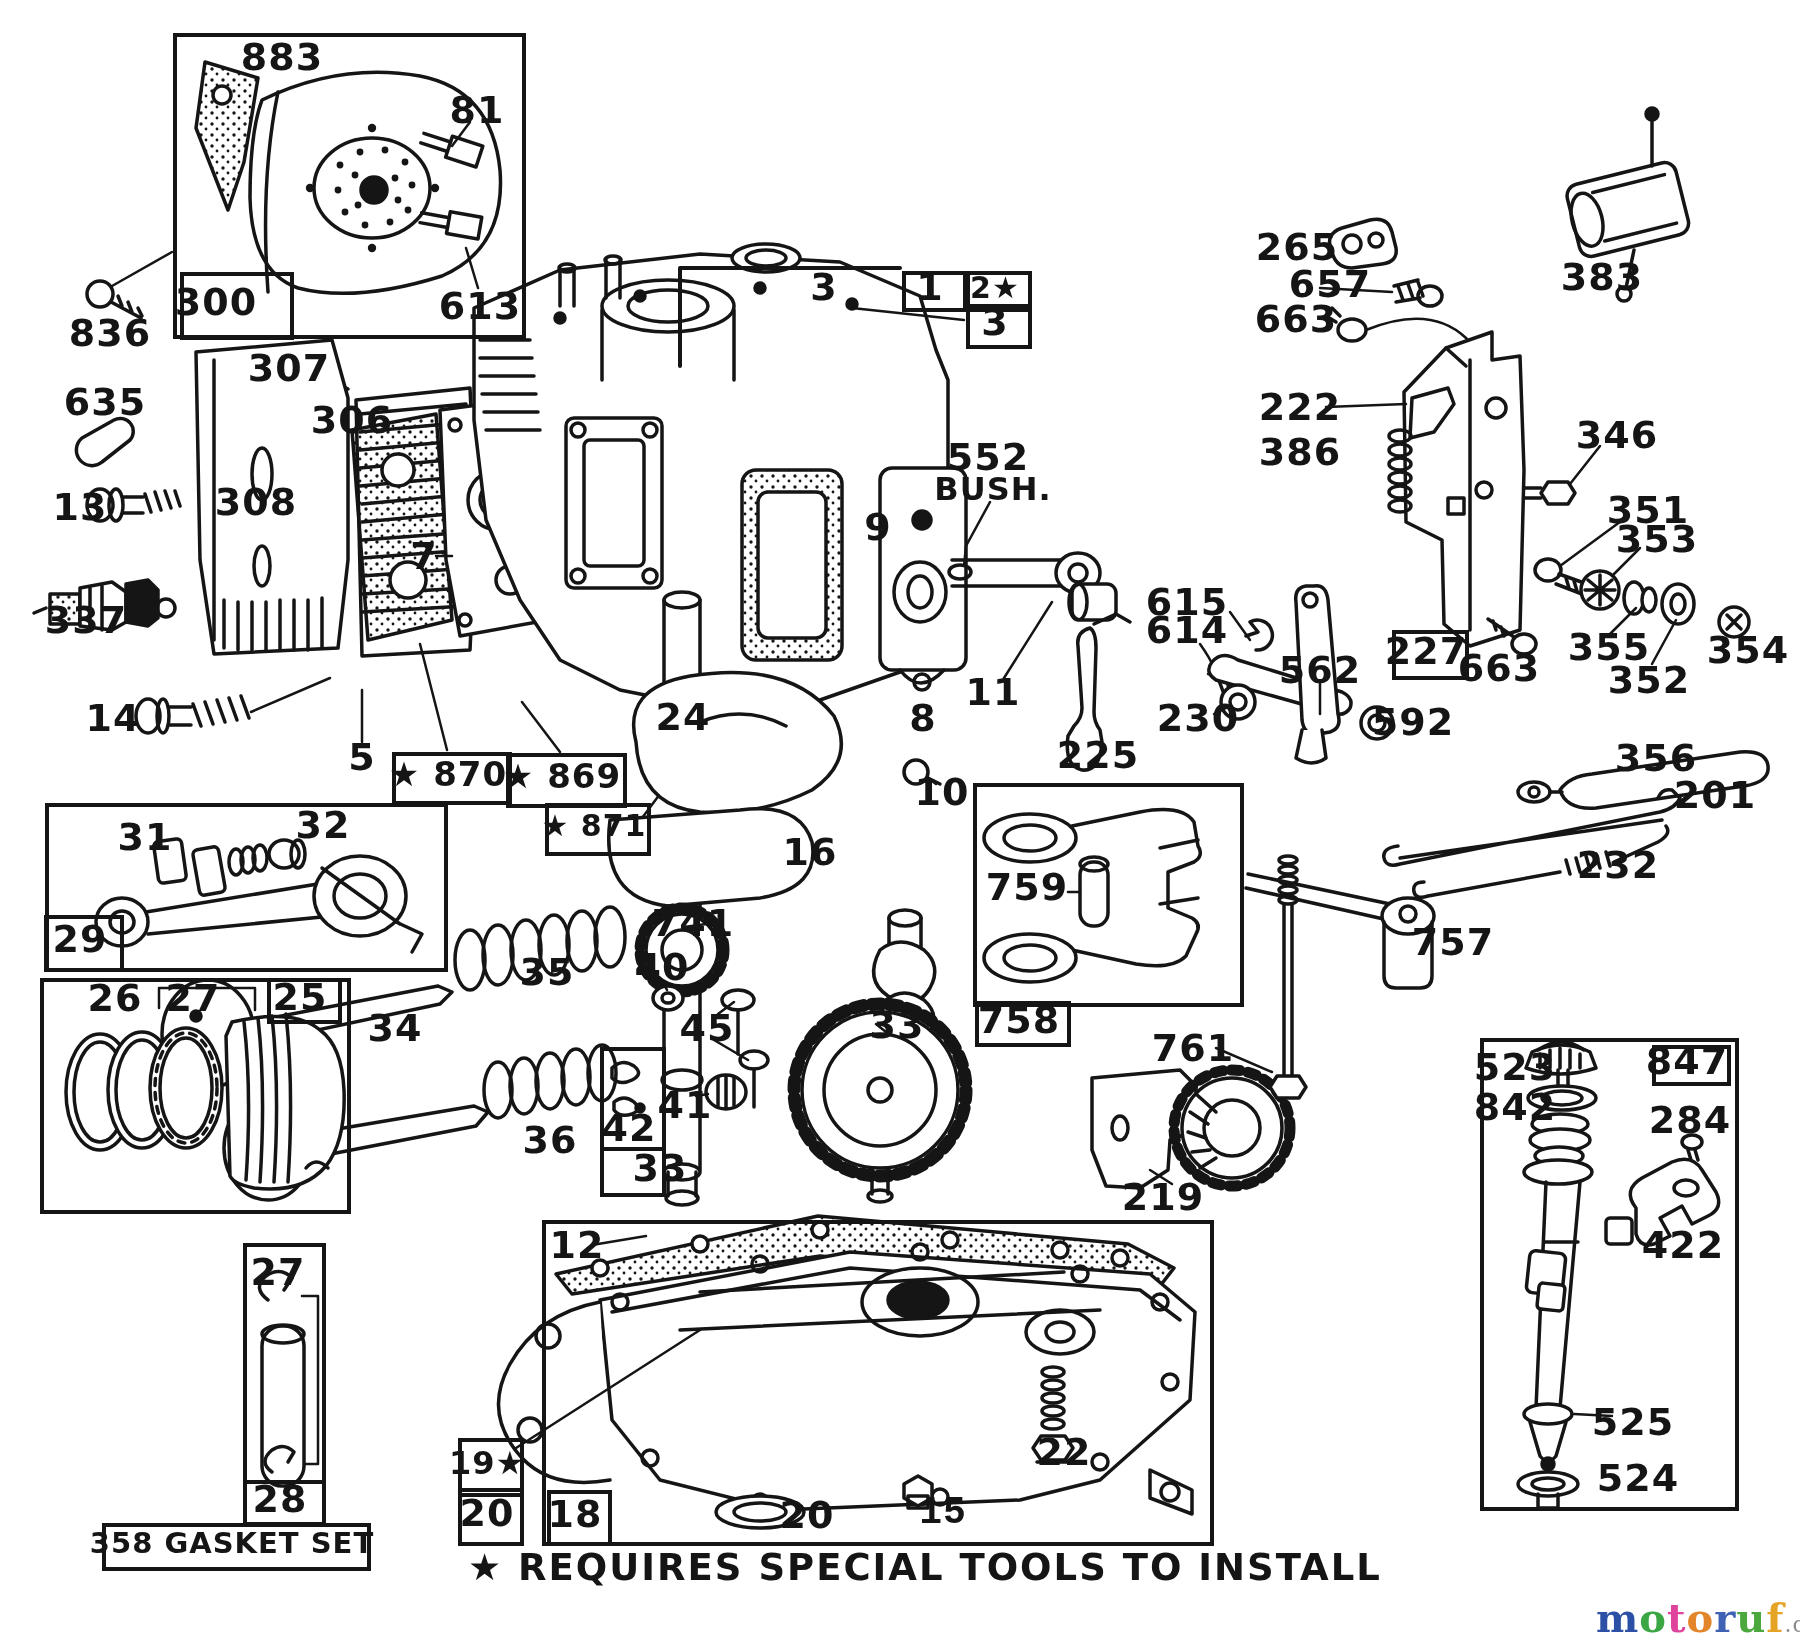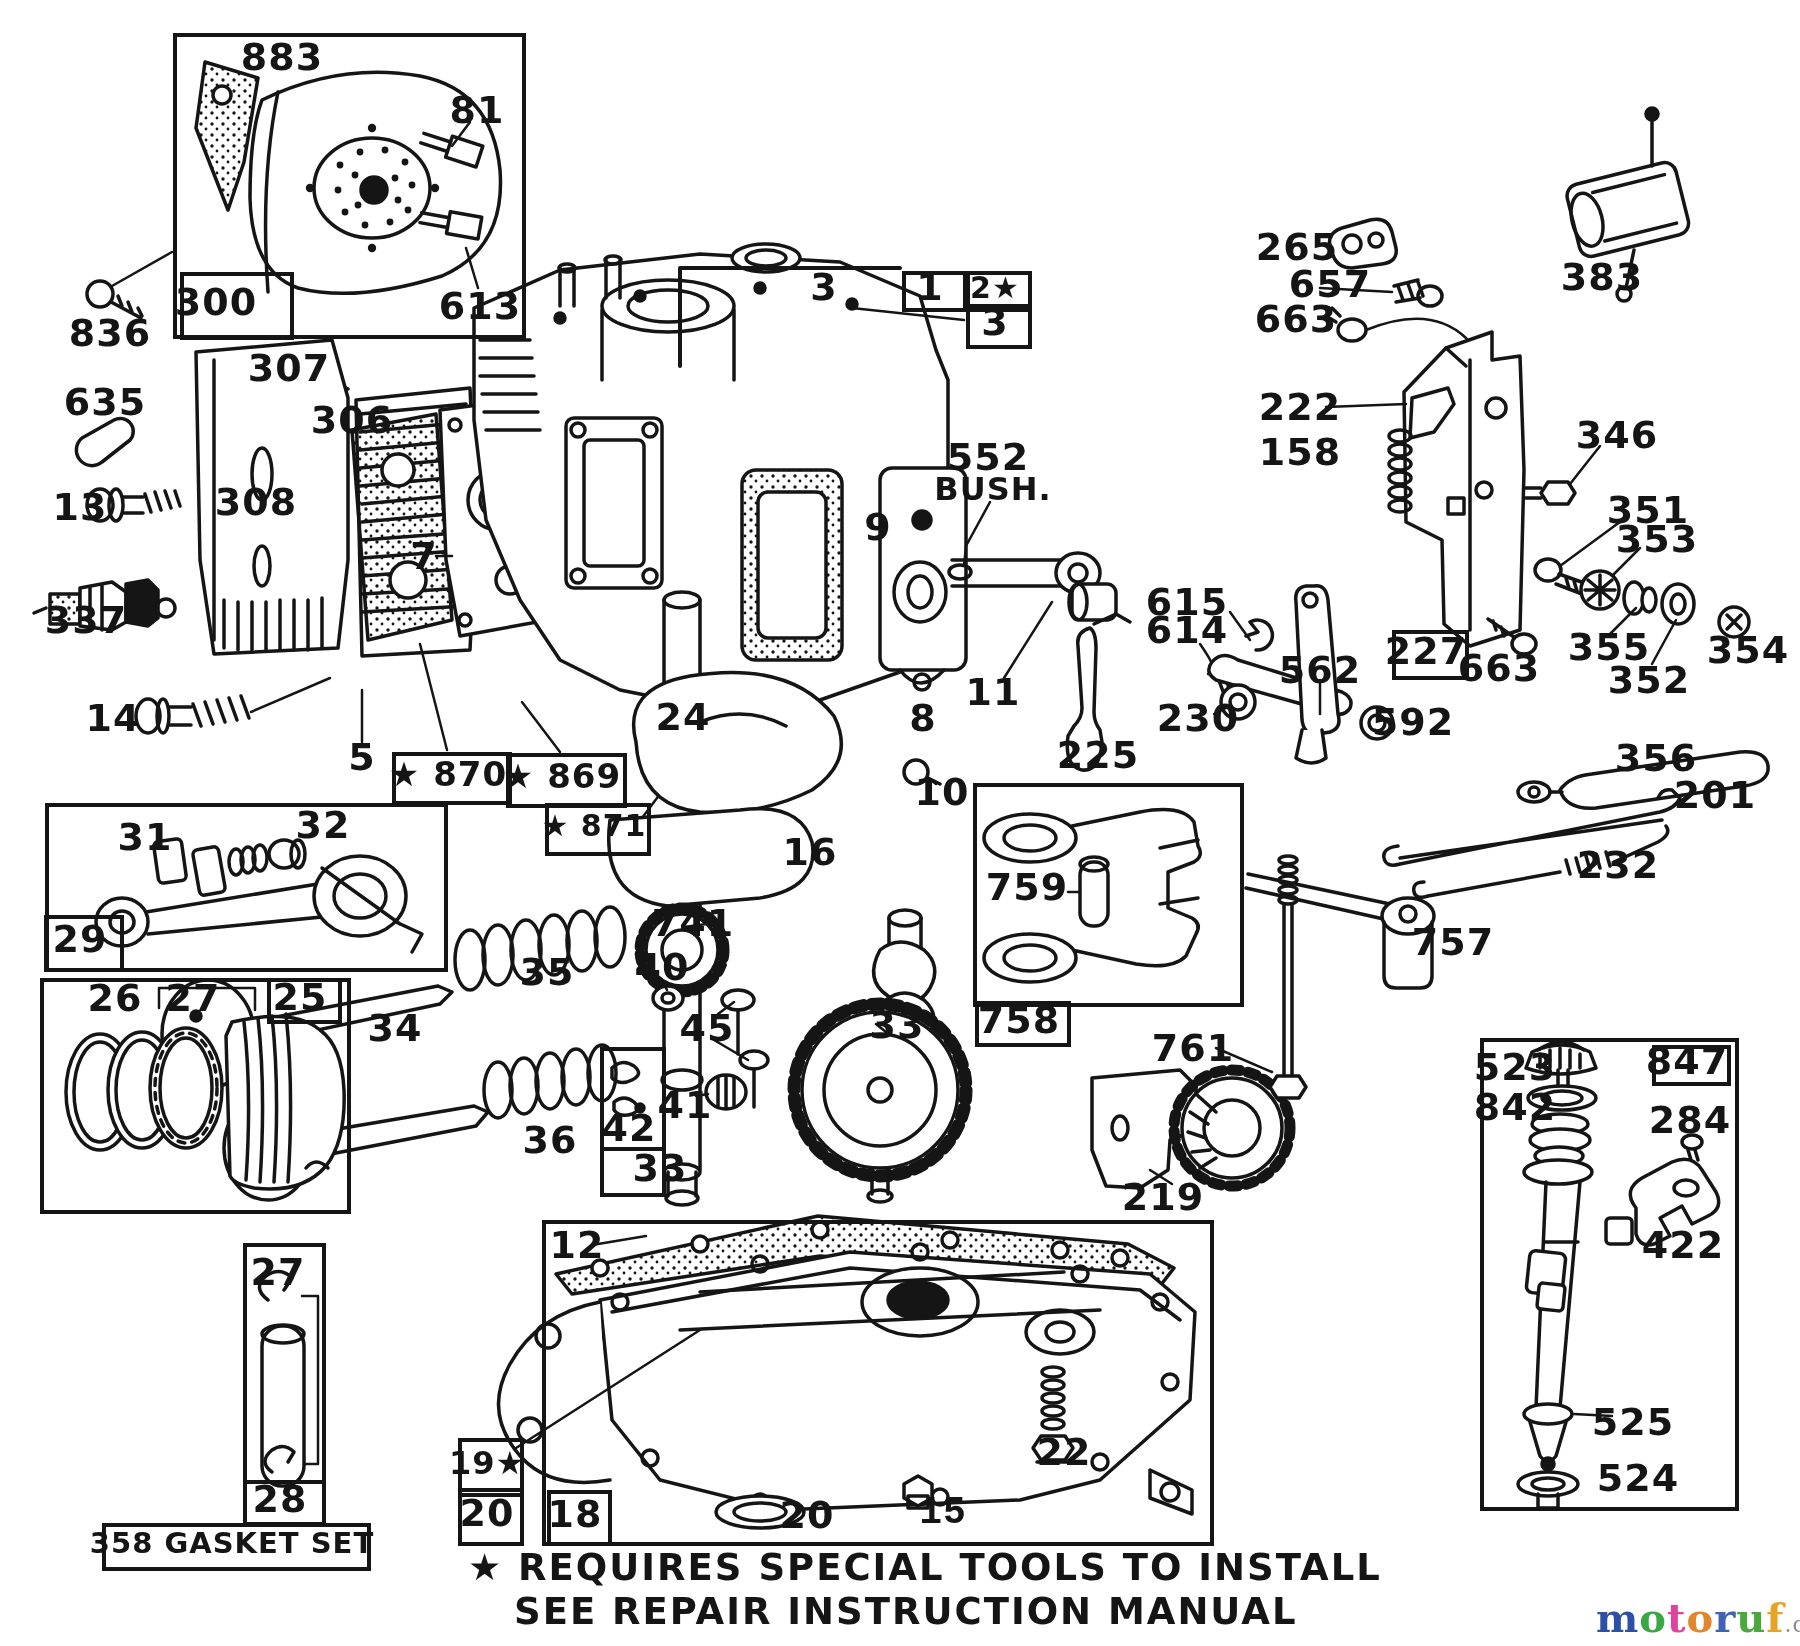--- a/index.html
+++ b/index.html
@@ -546,21 +546,21 @@
       <div class="plabel" style="left: 575px; top: 1514px;">18</div>
       <div class="plabel" style="left: 807px; top: 1515px;">20</div>
       <div class="plabel" style="left: 943px; top: 1512px; font-family: Liberation Mono, monospace;">15</div>
       <div class="plabel" style="left: 1064px; top: 1452px;">22</div>
       <div class="plabel" style="left: 1163px; top: 1197px;">219</div>
       <div class="plabel" style="left: 1297px; top: 247px;">265</div>
       <div class="plabel" style="left: 1330px; top: 284px;">657</div>
       <div class="plabel" style="left: 1296px; top: 319px;">663</div>
       <div class="plabel" style="left: 1602px; top: 277px;">383</div>
       <div class="plabel" style="left: 1300px; top: 407px;">222</div>
-      <div class="plabel" style="left: 1300px; top: 452px;">158</div>
+      <div class="plabel" style="left: 1300px; top: 452px;">386</div>
       <div class="plabel" style="left: 1617px; top: 435px;">346</div>
       <div class="plabel" style="left: 1648px; top: 510px;">351</div>
       <div class="plabel" style="left: 1657px; top: 539px;">353</div>
       <div class="plabel" style="left: 1609px; top: 647px;">355</div>
       <div class="plabel" style="left: 1649px; top: 680px;">352</div>
       <div class="plabel" style="left: 1748px; top: 650px;">354</div>
       <div class="plabel" style="left: 1499px; top: 668px;">663</div>
       <div class="plabel" style="left: 1656px; top: 758px;">356</div>
       <div class="plabel" style="left: 1187px; top: 602px;">615</div>
       <div class="plabel" style="left: 1187px; top: 630px;">614</div>
@@ -578,17 +578,16 @@
       <div class="plabel" style="left: 1515px; top: 1067px;">523</div>
       <div class="plabel" style="left: 1687px; top: 1061px;">847</div>
       <div class="plabel" style="left: 1515px; top: 1107px;">842</div>
       <div class="plabel" style="left: 1690px; top: 1120px;">284</div>
       <div class="plabel" style="left: 1683px; top: 1245px;">422</div>
       <div class="plabel" style="left: 1633px; top: 1422px;">525</div>
       <div class="plabel" style="left: 1638px; top: 1478px;">524</div>
     </div>
 
 <div class="note" id="note1">★ REQUIRES SPECIAL TOOLS TO INSTALL</div>
-<div class="note" id="note2">SEE REPAIR INSTRUCTION MANUAL</div>
 
 <div id="logo"><span style="color: rgb(43, 80, 165);">m</span><span style="color: rgb(58, 166, 68);">o</span><span style="color: rgb(224, 67, 156);">t</span><span style="color: rgb(226, 133, 43);">o</span><span style="color: rgb(63, 98, 181);">r</span><span style="color: rgb(74, 168, 61);">u</span><span style="color: rgb(229, 164, 38);">f</span><span class="suf" style="color: rgb(138, 138, 138);">.de</span></div>
 
 </div>
 
 </body></html>

